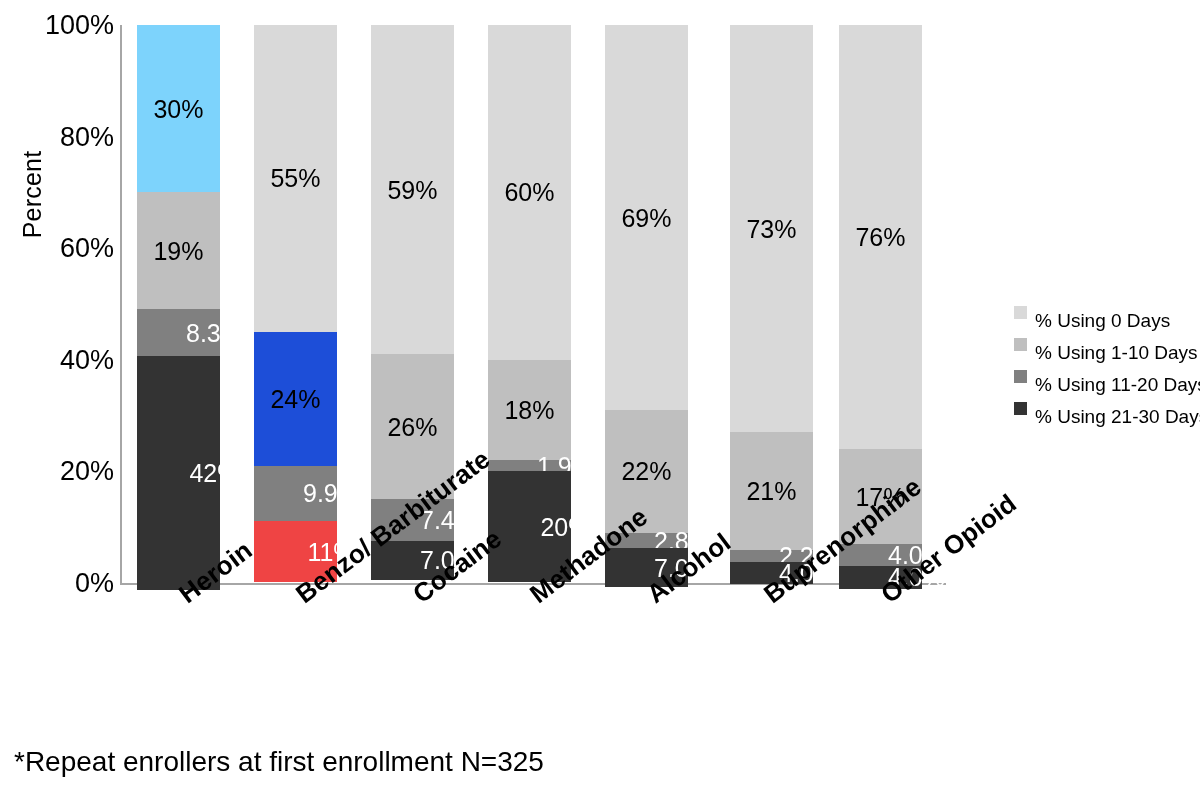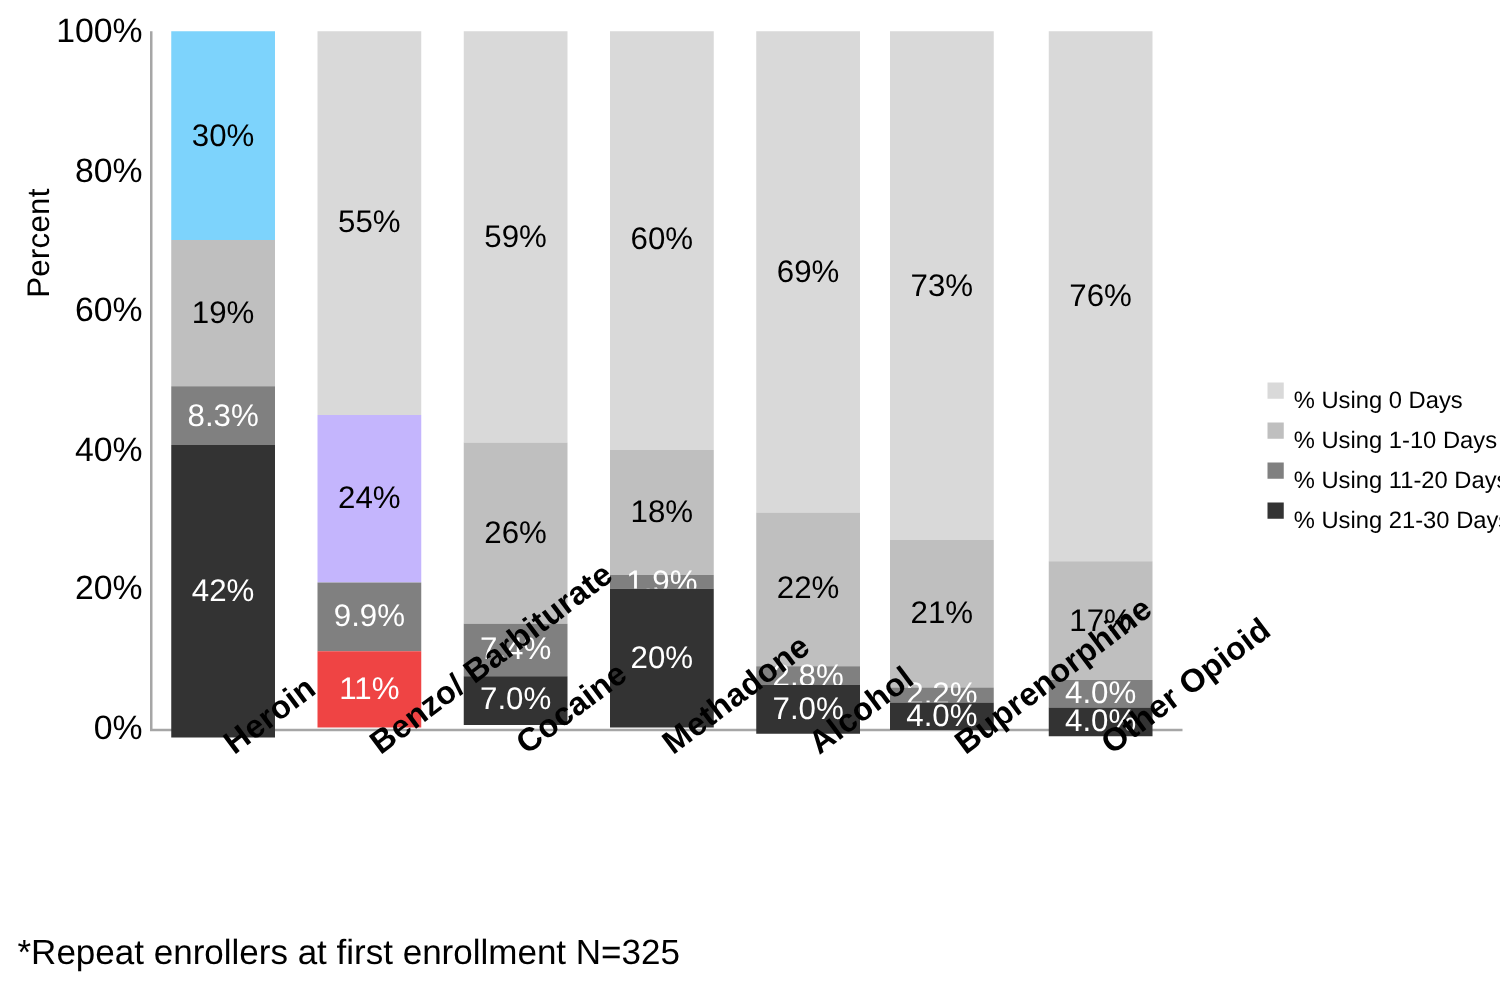--- a/index.html
+++ b/index.html
@@ -62,21 +62,21 @@
     left:0;
     width:100%;
     text-align:center;
     font-size:25px;
     line-height:1;
     white-space:nowrap;
     top:50%;
     transform:translateY(-50%);
   }
   .seg-label.dark{color:#000000;}
-  .seg-label.light{color:#ffffff;}
+  .seg-label.light{color:#ffffff;padding-left:36px;}
 
   
   .x-labels{position:absolute;left:120px;top:585px;width:826px;height:200px;}
   .x-label{
     position:absolute;
     top:0;
     font-size:26px;
     font-weight:bold;
     white-space:nowrap;
     transform:rotate(-37deg);
@@ -145,21 +145,21 @@
           <span class="seg-label light">8.3%</span>
         </div>
         <div class="seg" style="background: rgb(51, 51, 51); height: 234.36px;">
           <span class="seg-label light">42%</span>
         </div>
       </div>
       <div class="bar" style="left: 134px; height: 558px;">
         <div class="seg" style="background: rgb(217, 217, 217); height: 306.9px;">
           <span class="seg-label dark">55%</span>
         </div>
-        <div class="seg" style="background: #c4b5fd; height: 133.92px;">
+        <div class="seg" style="background: #1d4ed8; height: 133.92px;">
           <span class="seg-label dark">24%</span>
         </div>
         <div class="seg" style="background: rgb(128, 128, 128); height: 55.242px;">
           <span class="seg-label light">9.9%</span>
         </div>
         <div class="seg" style="background: #ef4444; height: 61.38px;">
           <span class="seg-label light">11%</span>
         </div>
       </div>
       <div class="bar" style="left: 251px; height: 558px;">
@@ -197,21 +197,21 @@
         <div class="seg" style="background: rgb(191, 191, 191); height: 122.76px;">
           <span class="seg-label dark">22%</span>
         </div>
         <div class="seg" style="background: rgb(128, 128, 128); height: 15.624px;">
           <span class="seg-label light">2.8%</span>
         </div>
         <div class="seg" style="background: rgb(51, 51, 51); height: 39.06px;">
           <span class="seg-label light">7.0%</span>
         </div>
       </div>
-      <div class="bar" style="left: 592px; height: 558px;">
+      <div class="bar" style="left: 610px; height: 558px;">
         <div class="seg" style="background: rgb(217, 217, 217); height: 407.34px;">
           <span class="seg-label dark">73%</span>
         </div>
         <div class="seg" style="background: rgb(191, 191, 191); height: 117.18px;">
           <span class="seg-label dark">21%</span>
         </div>
         <div class="seg" style="background: rgb(128, 128, 128); height: 12.276px;">
           <span class="seg-label light">2.2%</span>
         </div>
         <div class="seg" style="background: rgb(51, 51, 51); height: 22.32px;">

